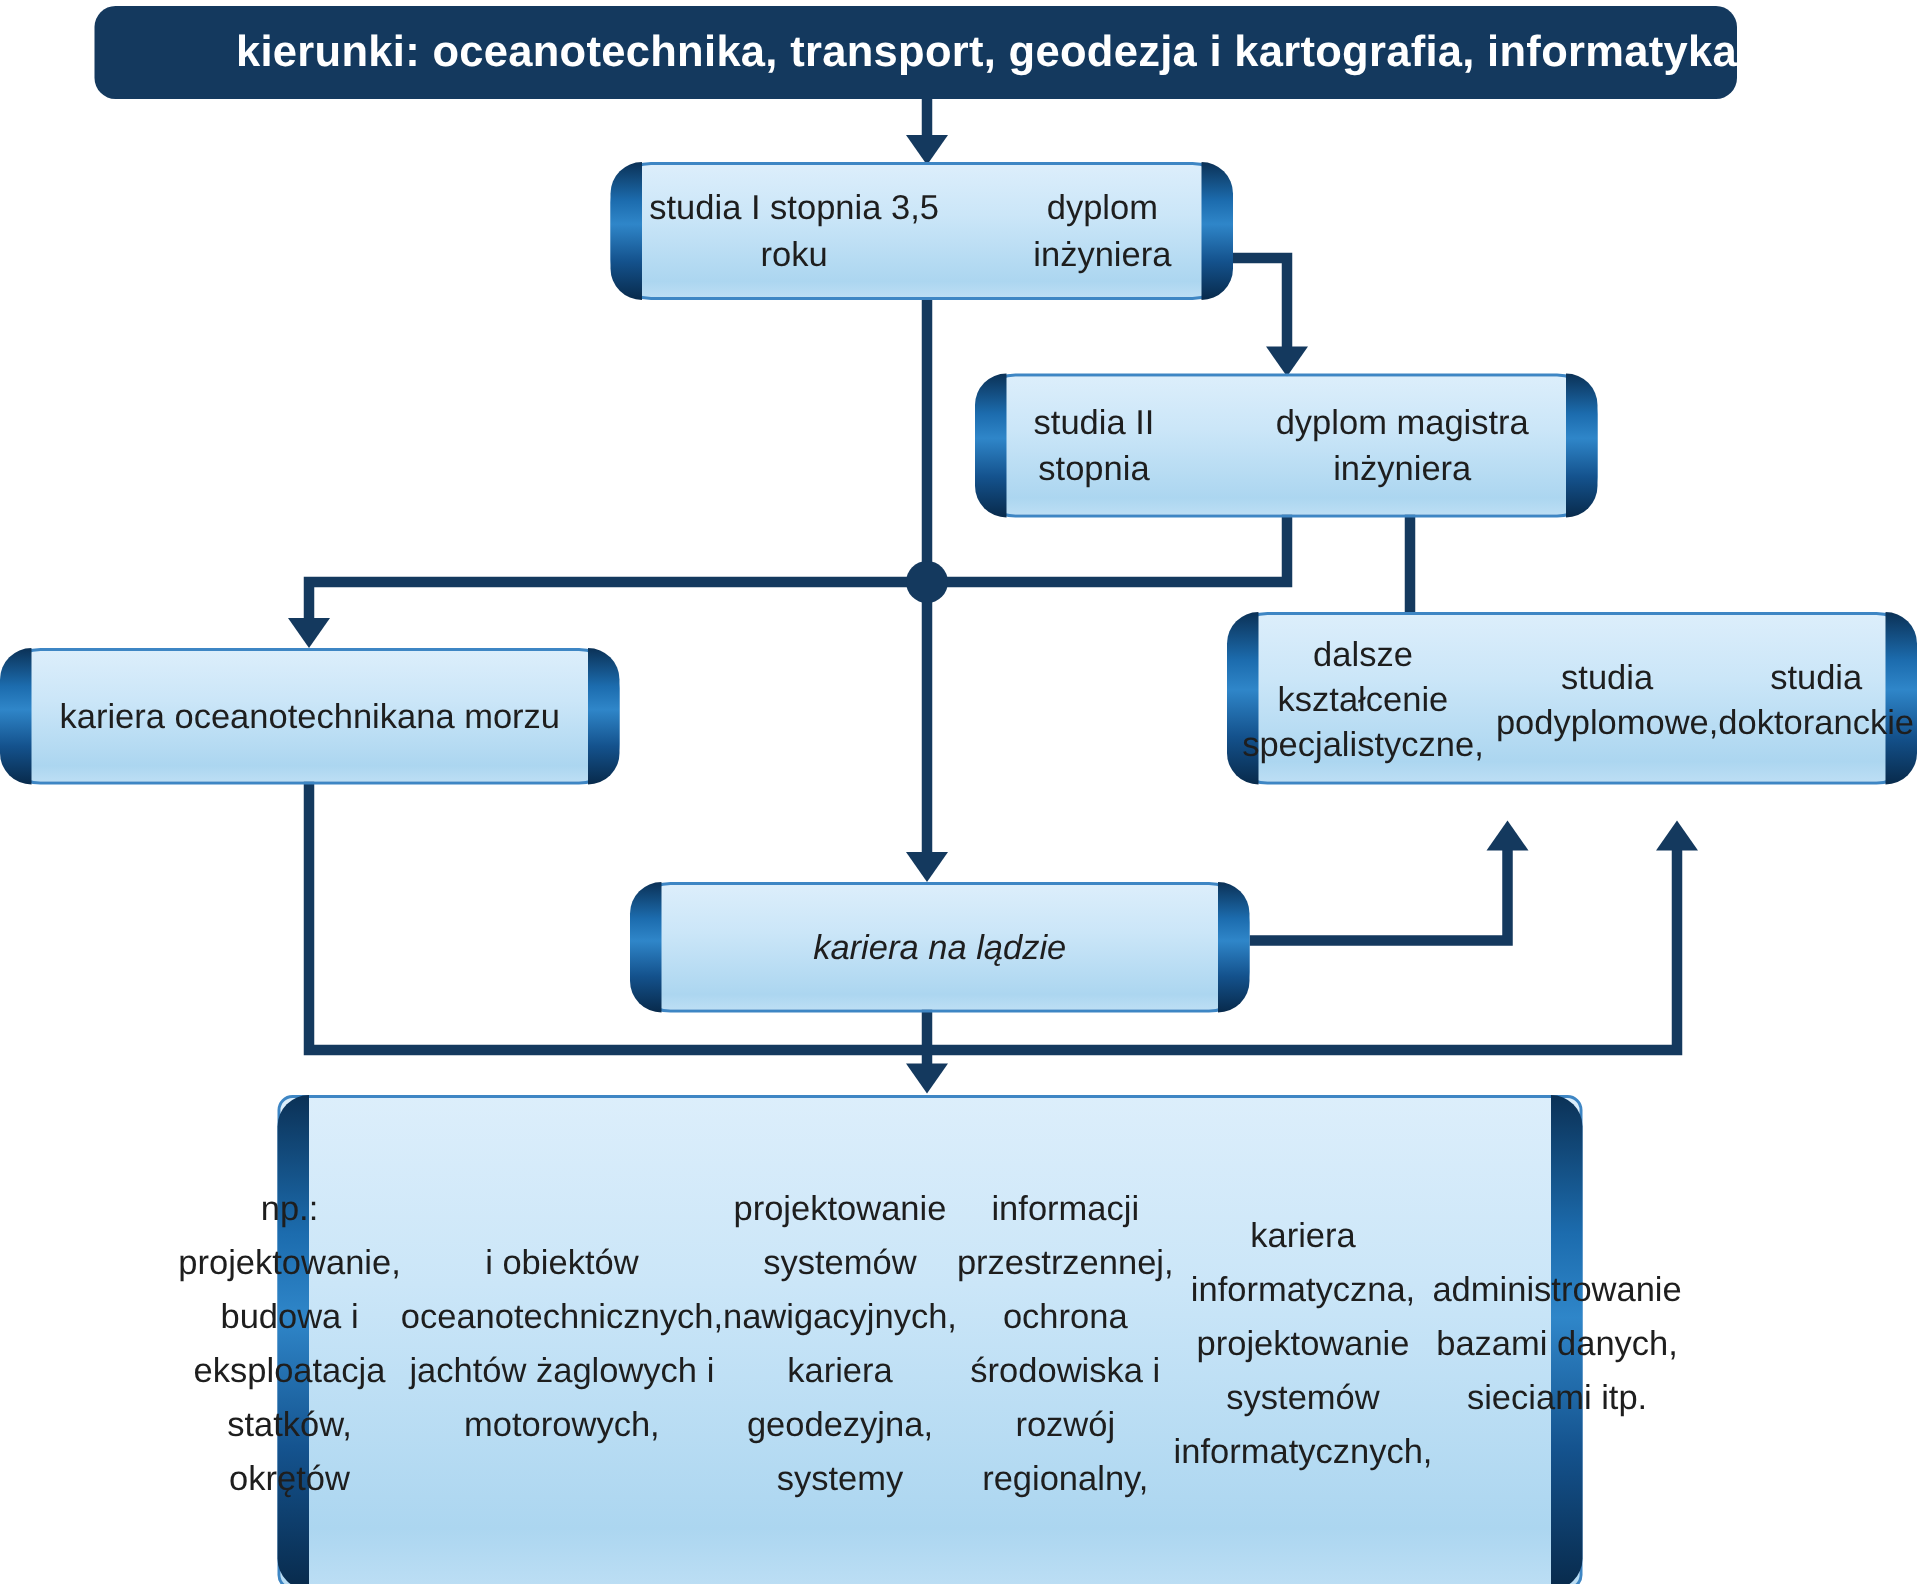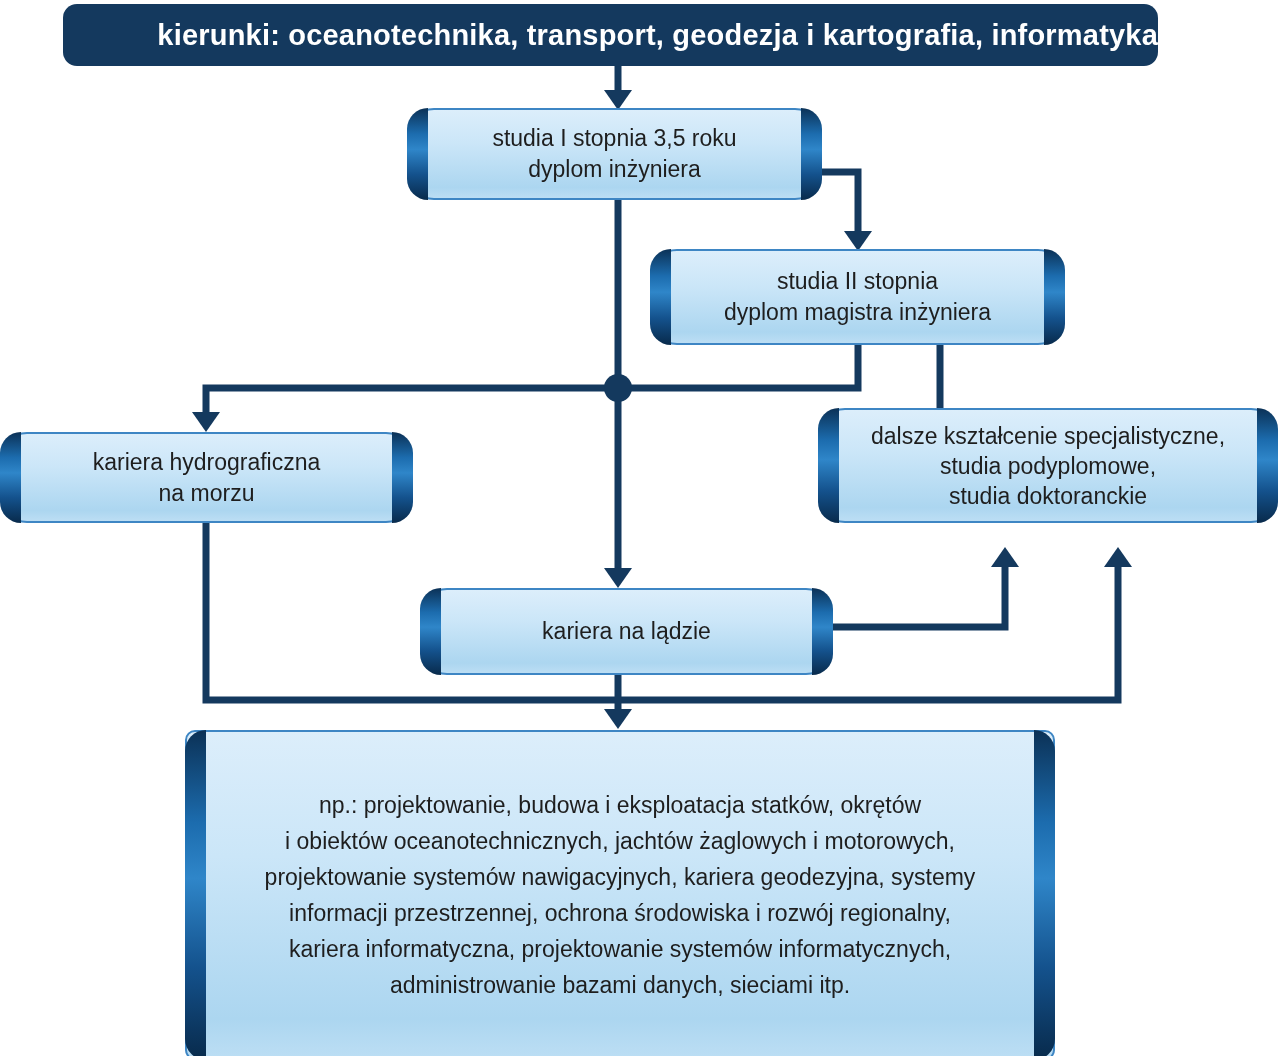--- a/index.html
+++ b/index.html
@@ -31,42 +31,42 @@
     font-size: 29px;
     font-weight: bold;
     letter-spacing: 0.2px;
   }
   .pill {
     position: absolute;
     border-radius: 27px;
     border: 2px solid #3E86C4;
     background: linear-gradient(180deg, #DCEEFB 0%, #CBE6F8 38%, #ACD6F0 88%, #BCDEF4 100%);
     display: flex;
-    flex-direction: column;
+    flex-direction: row;
     align-items: center;
     justify-content: center;
     color: #1E1E1E;
     font-size: 23px;
     line-height: 31px;
     text-align: center;
   }
   .pill::before, .pill::after {
     content: "";
     position: absolute;
     top: -2px; bottom: -2px;
     width: 21px;
     background: linear-gradient(180deg, #0B3156 0%, #1C6CAE 28%, #2F86C9 45%, #14528D 72%, #082A4B 100%);
   }
   .pill::before { left: -2px; border-radius: 27px 0 0 27px; }
   .pill::after  { right: -2px; border-radius: 0 27px 27px 0; }
   .node-studia-1 { left: 407px; top: 108px; width: 415px; height: 92px; }
   .node-studia-2 { left: 650px; top: 249px; width: 415px; height: 96px; }
   .node-hydro    { left: 0px;   top: 432px; width: 413px; height: 91px; }
   .node-dalsze   { left: 818px; top: 408px; width: 460px; height: 115px; line-height: 30px; }
-  .node-lad      { left: 420px; top: 588px; width: 413px; height: 87px; }
+  .node-lad      { left: 420px; top: 588px; width: 413px; height: 87px; font-style: italic; }
   .node-przyklady {
     left: 185px; top: 730px; width: 870px; height: 330px;
     border-radius: 10px;
     line-height: 36px;
   }
   .node-przyklady::before { border-radius: 30px 0 0 30px; }
   .node-przyklady::after  { border-radius: 0 30px 30px 0; }
   .pill .line { position: relative; z-index: 2; }
 </style>
 </head>
@@ -106,21 +106,21 @@
     <div class="line">studia I stopnia 3,5 roku</div>
     <div class="line">dyplom inżyniera</div>
   </div>
 
   <div class="pill node-studia-2">
     <div class="line">studia II stopnia</div>
     <div class="line">dyplom magistra inżyniera</div>
   </div>
 
   <div class="pill node-hydro">
-    <div class="line">kariera hydrograficzna</div>
+    <div class="line">kariera oceanotechnika</div>
     <div class="line">na morzu</div>
   </div>
 
   <div class="pill node-dalsze">
     <div class="line">dalsze kształcenie specjalistyczne,</div>
     <div class="line">studia podyplomowe,</div>
     <div class="line">studia doktoranckie</div>
   </div>
 
   <div class="pill node-lad">

